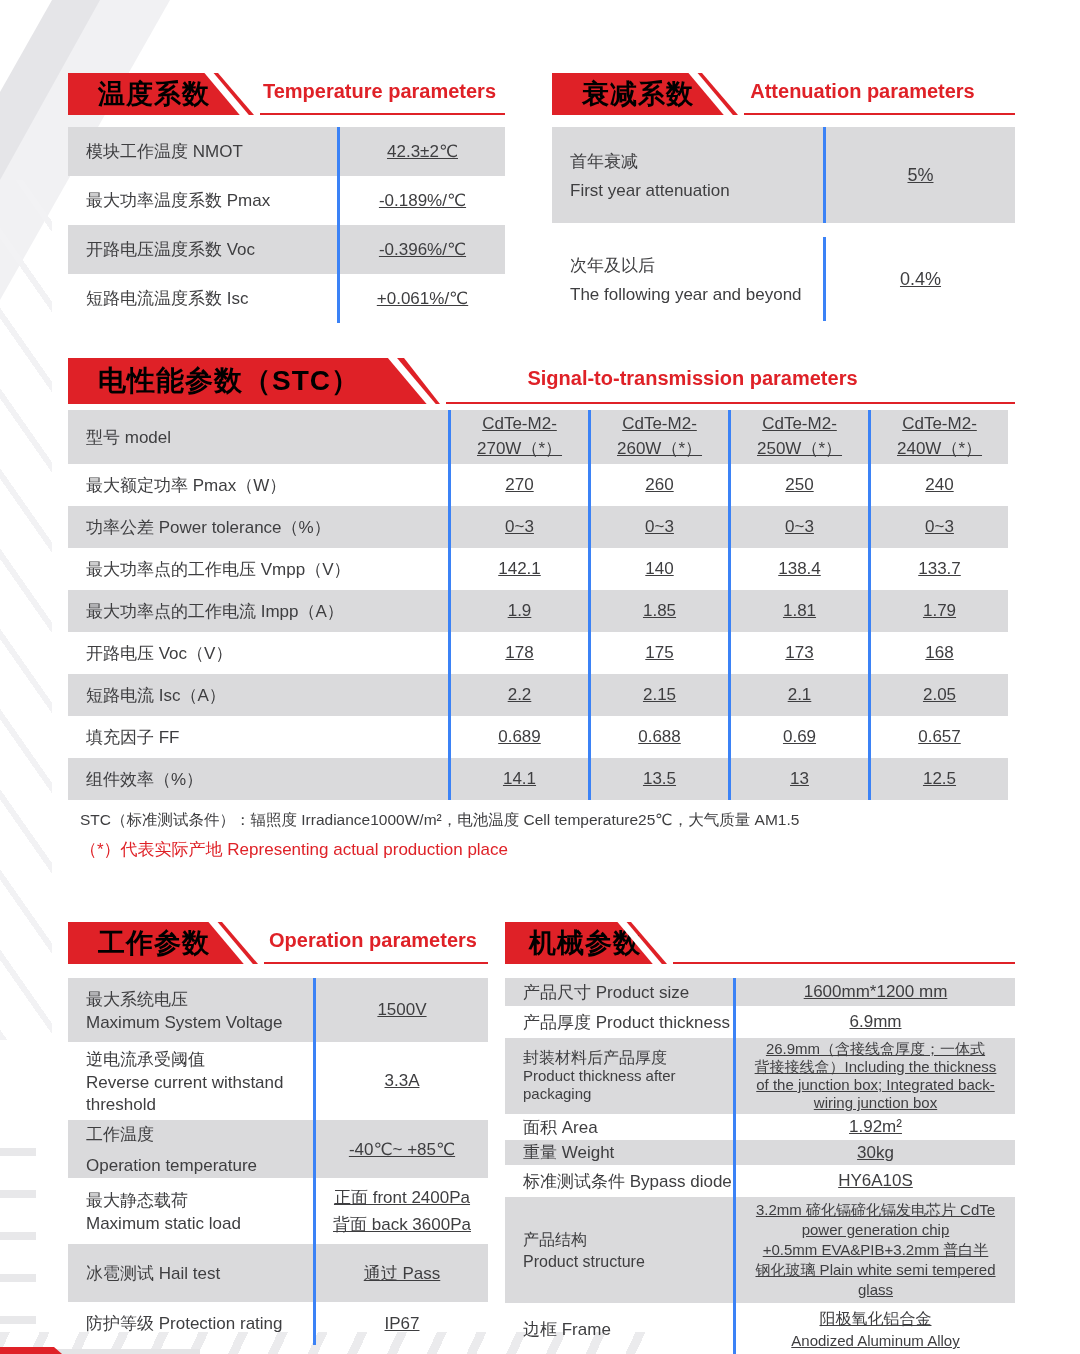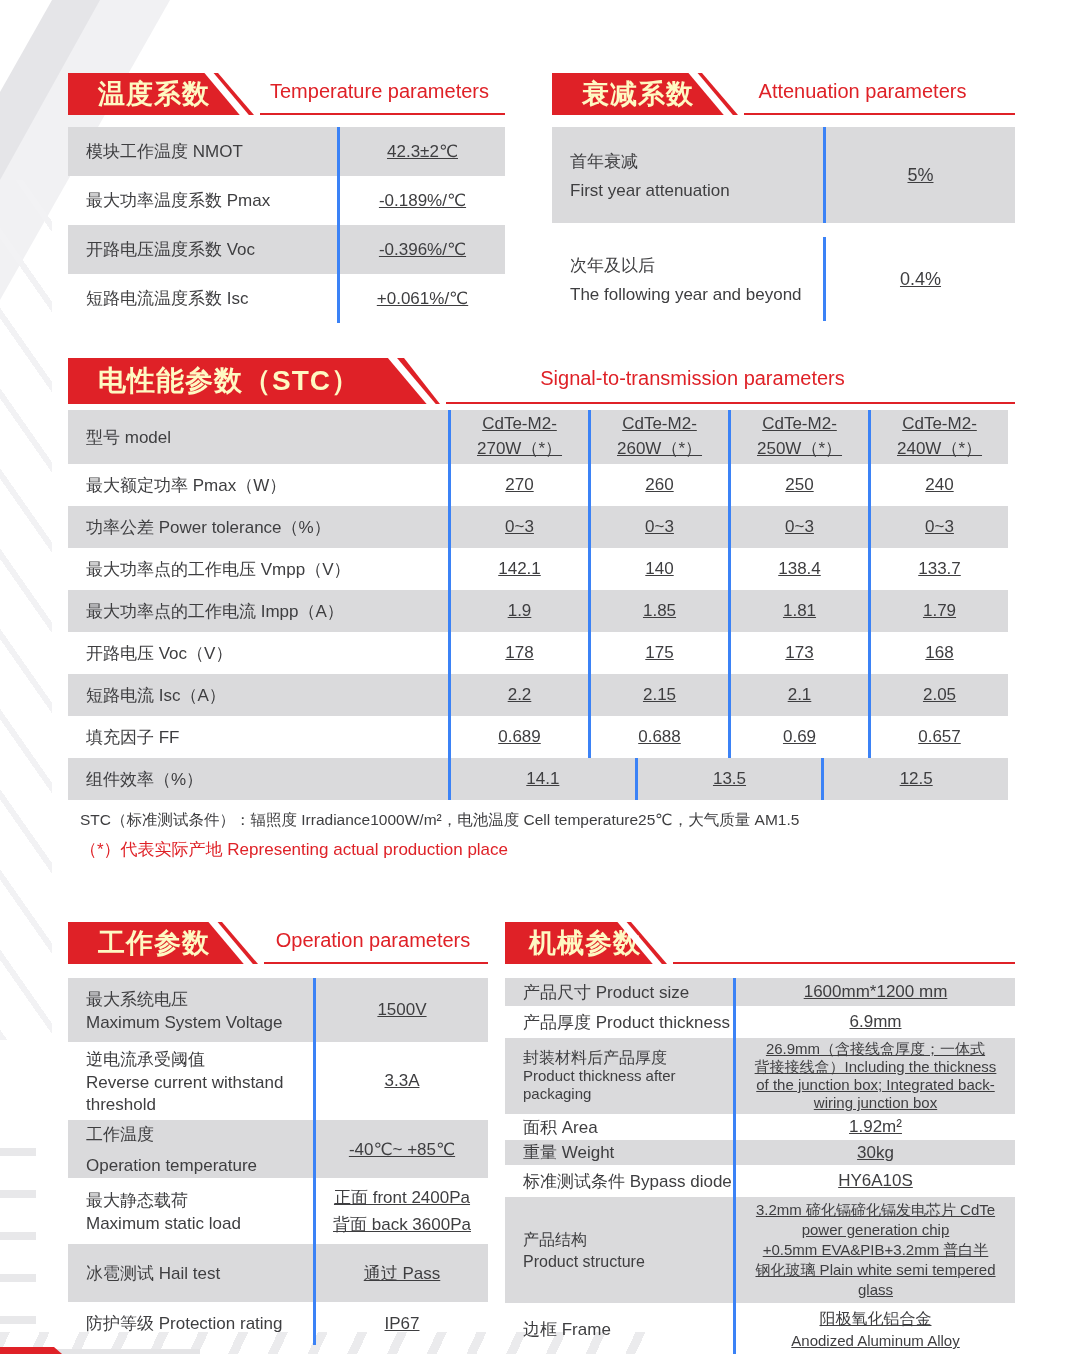--- a/index.html
+++ b/index.html
@@ -19,27 +19,27 @@
              background:repeating-linear-gradient(180deg,#e8e8ea 0 8px,transparent 8px 42px);}
   .deco-bottom{left:0;top:1332px;width:660px;height:22px;
              background:repeating-linear-gradient(115deg,#ebebed 0 9px,transparent 9px 36px);}
   .deco-grayblk{left:0;top:1349px;width:200px;height:5px;background:#e4e4e6;}
   .deco-red{left:0;top:1347px;width:62px;height:7px;background:var(--red);clip-path:polygon(0 0,54px 0,62px 100%,0 100%);}
 
   
   .banner{position:absolute;}
   .rib{position:absolute;left:0;top:0;height:100%;width:var(--ribw);background:var(--red);
        clip-path:polygon(0 0,calc(100% - 36px) 0,100% 100%,0 100%);
-       color:#fef9c3;display:flex;align-items:center;padding-left:30px;
+       color:#000000;display:flex;align-items:center;padding-left:30px;
        font-weight:bold;font-size:27px;letter-spacing:1px;}
   .cut{position:absolute;top:-11px;height:66px;width:7px;background:#fff;
        left:calc(var(--ribw) - 30px);transform:rotate(-40deg);}
   .b-en{position:absolute;left:var(--ribw);right:0;top:0;bottom:5px;
         display:flex;align-items:center;justify-content:center;
-        color:var(--red);font-weight:normal;font-size:20px;}
+        color:var(--red);font-weight:bold;font-size:20px;}
   .b-line{position:absolute;left:calc(var(--ribw) + 6px);right:0;bottom:0;height:2px;background:var(--red);}
 
   
   .table{position:absolute;}
   .trow{display:flex;width:100%;}
   .trow.gray{background:var(--gray);}
   .tl{display:flex;align-items:center;padding-left:18px;font-size:17px;}
   .tl.col,.tv.col{flex-direction:column;justify-content:center;}
   .tl.col{align-items:flex-start;gap:4px;}
   .tv{flex:1;display:flex;align-items:center;justify-content:center;text-align:center;
@@ -191,20 +191,21 @@
     <div class="tl" style="width:380px;">填充因子 FF</div>
     <div class="tv">0.689</div>
     <div class="tv">0.688</div>
     <div class="tv">0.69</div>
     <div class="tv">0.657</div>
   </div>
   <div class="trow gray" style="height:42px;">
     <div class="tl" style="width:380px;">组件效率（%）</div>
     <div class="tv">14.1</div>
     <div class="tv">13.5</div>
+    <div class="tv">13</div>
     <div class="tv">12.5</div>
   </div>
 </div>
 
 <div class="note" style="left:80px;top:810px;">STC（标准测试条件）：辐照度 Irradiance1000W/m²，电池温度 Cell temperature25℃，大气质量 AM1.5</div>
 <div class="note red" style="left:80px;top:838px;">（*）代表实际产地 Representing actual production place</div>
 
 <div class="banner" style="left:68px;top:922px;width:420px;height:42px;--ribw:190px;">
   <div class="rib">
       <span>工作参数</span>

